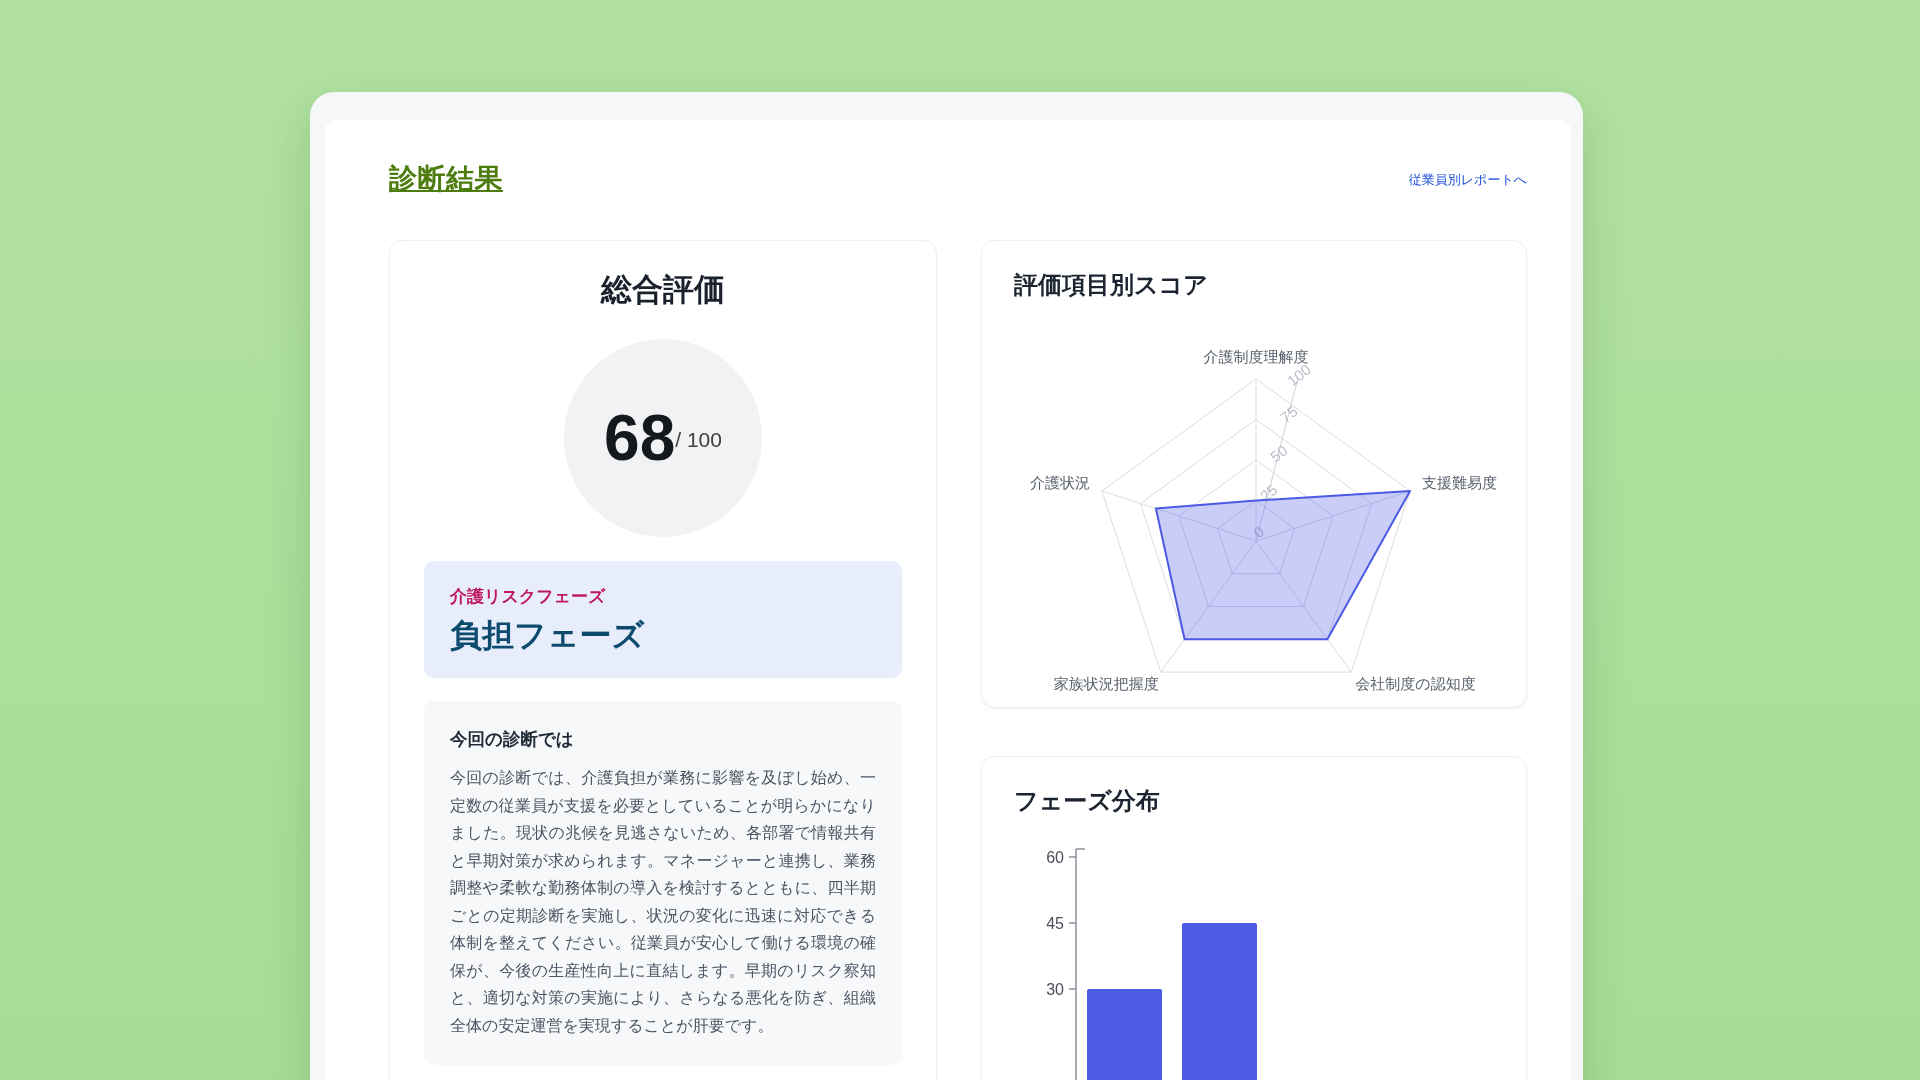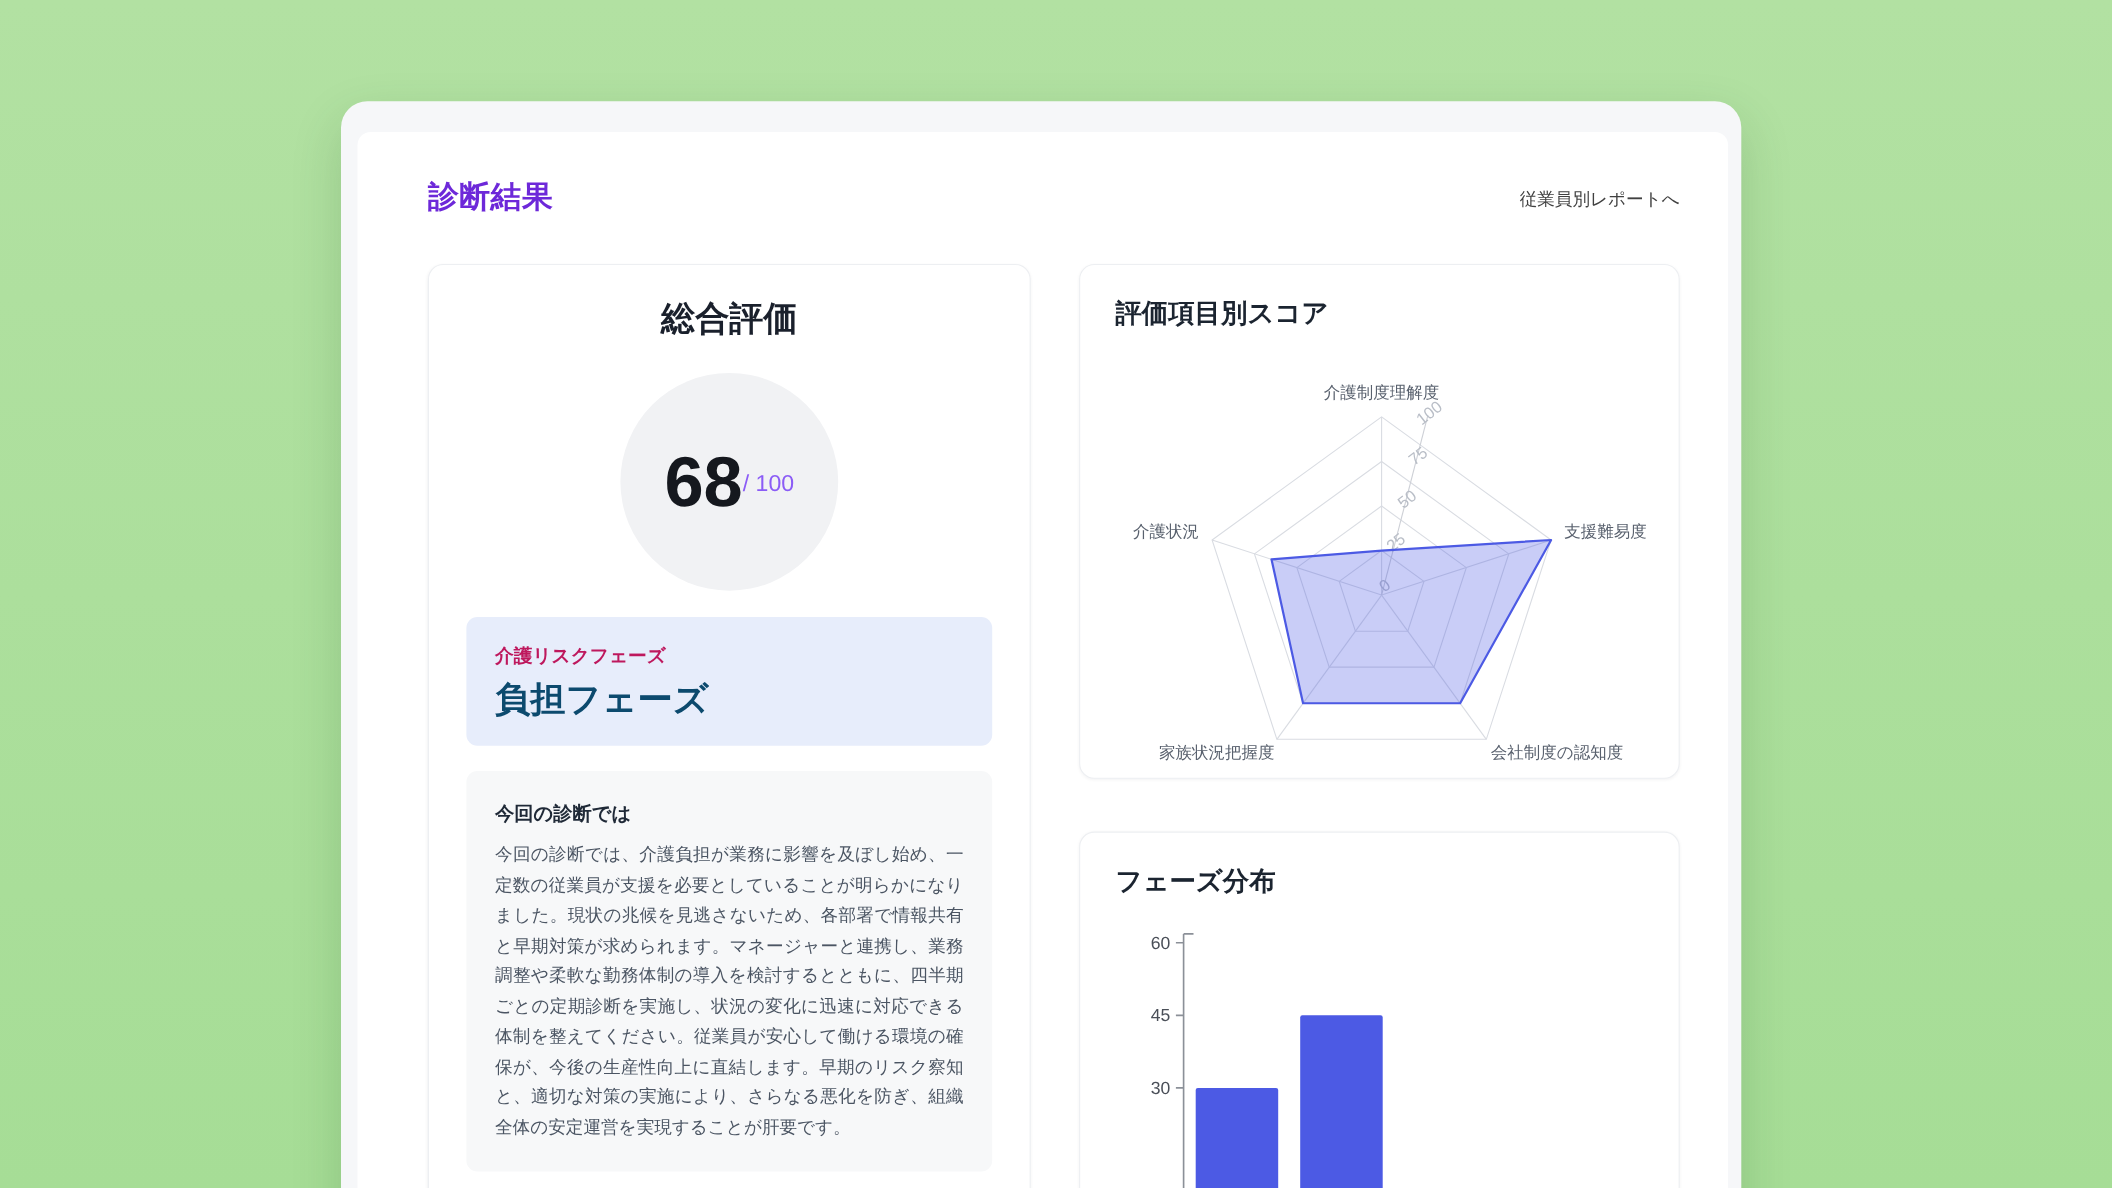--- a/index.html
+++ b/index.html
@@ -13,44 +13,44 @@
     position:absolute; left:310px; top:92px; width:1273px; height:1100px;
     background:#f6f7f9; border-radius:24px;
     box-shadow:0 18px 45px rgba(30,80,30,.18);
   }
   .page {
     position:absolute; left:15px; top:28px; width:1246px; height:1080px;
     background:#ffffff; border-radius:12px;
   }
   .page-title {
     position:absolute; left:64px; top:40px;
-    font-size:28px; font-weight:bold; color:#6d28d9; letter-spacing:.5px;
+    font-size:28px; font-weight:bold; color:#4d7c0f; letter-spacing:.5px;text-decoration:underline;
   }
   .report-link {
     position:absolute; right:44px; top:51px;
-    font-size:16px; color:#404040; cursor:pointer; background:none; border:none;
+    font-size:13px; color:#1d4ed8; cursor:pointer; background:none; border:none;
     font-family:inherit;
   }
   .content {
     position:absolute; left:64px; top:120px; right:44px;
     display:flex; gap:44px; align-items:flex-start;
   }
   .panel {
     background:#fff; border:1px solid #edeff2; border-radius:14px;
     box-shadow:0 1px 3px rgba(16,24,40,.05);
   }
   
   .overall-panel { width:548px; padding:30px 34px 30px; }
   .overall-title { text-align:center; font-size:31px; font-weight:bold; color:#1a202c; line-height:38px; }
   .score-circle {
     width:198px; height:198px; border-radius:50%; background:#f1f2f4;
     margin:30px auto 0; display:flex; align-items:center; justify-content:center;
   }
   .score-value { font-size:64px; font-weight:bold; color:#15181e; line-height:66px; }
-  .score-suffix { font-size:21px; color:#8b5cf6; margin-top:3px; }
+  .score-suffix { font-size:21px; color:#404040; margin-top:3px; }
   .risk-row {
     margin-top:38px; height:66px; background:#f7f8f9; border-radius:10px;
     display:flex; align-items:center; justify-content:space-between; padding:0 26px;
   }
   .risk-label { font-size:19px; font-weight:bold; color:#1f2937; }
   .risk-value-wrap { display:flex; align-items:center; gap:9px; }
   .risk-value { font-size:20px; font-weight:bold; color:#f2a43b; }
   .phase-box { margin-top:24px; background:#e7edfb; border-radius:10px; padding:25px 26px; }
   .phase-label { font-size:17px; font-weight:600; color:#be185d; line-height:22px; }
   .phase-value { font-size:32px; font-weight:bold; color:#0c4a6e; margin-top:9px; line-height:36px; }

